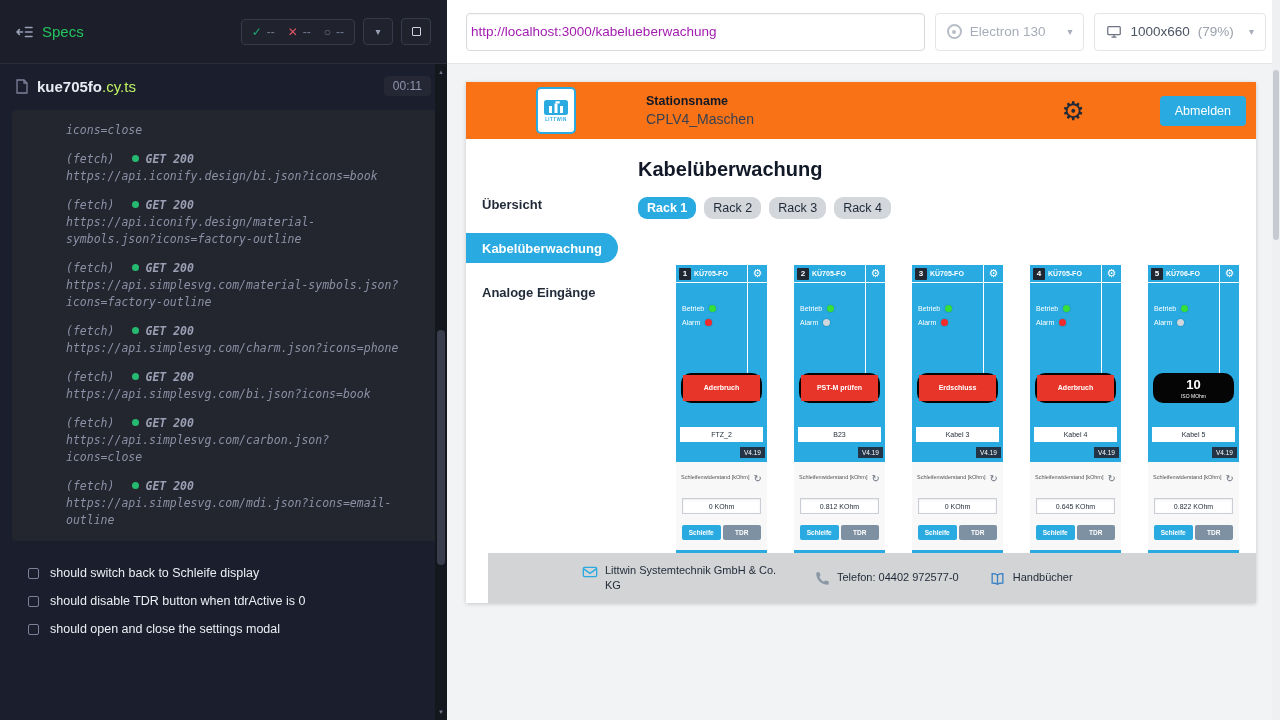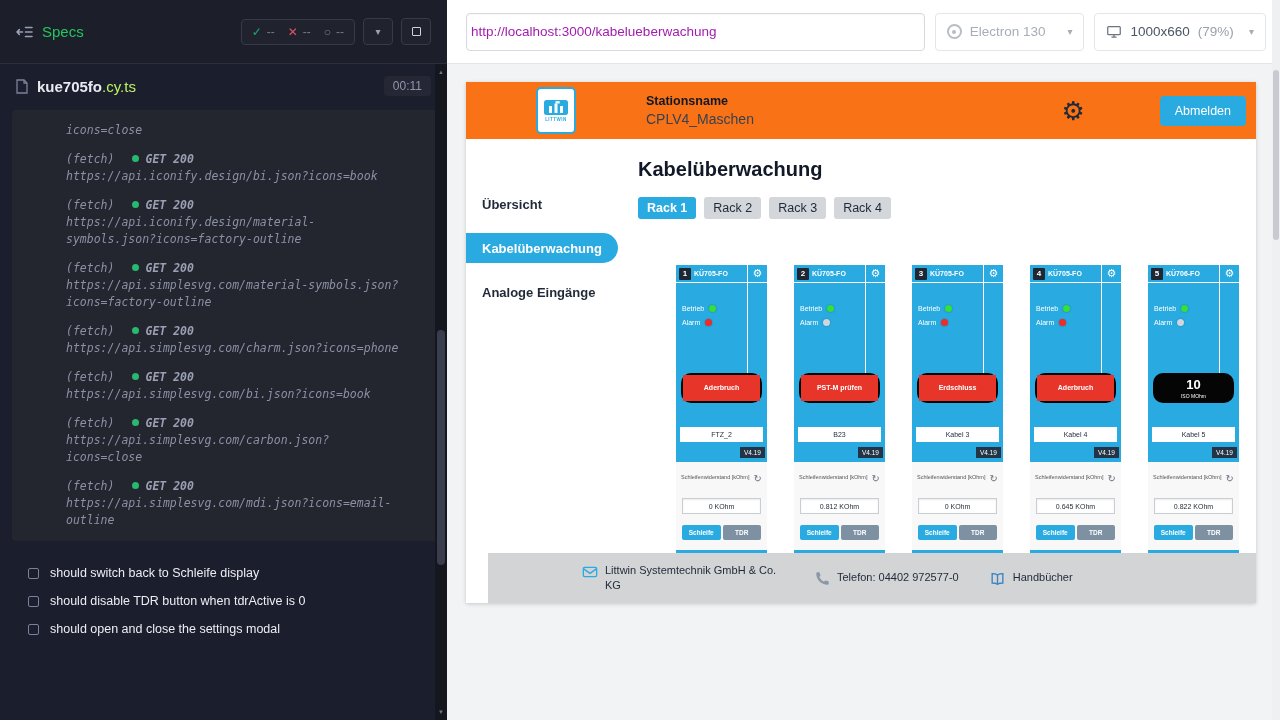--- a/index.html
+++ b/index.html
@@ -73,21 +73,21 @@
   .logout{margin-left:75px;margin-right:10px;background:#29abe2;color:#fff;border:none;border-radius:4px;font-size:12.5px;padding:8px 15px;cursor:pointer;font-family:"Liberation Sans",sans-serif;}
 
   .app-body{flex:1;display:flex;min-height:0;}
   .side{width:160px;flex:none;padding-top:50px;}
   .side-item{height:30px;display:flex;align-items:center;padding-left:16px;font-size:13px;font-weight:600;color:#1f2937;margin-bottom:14px;cursor:pointer;}
   .side-item.active{background:#29abe2;color:#fff;font-weight:700;width:152px;border-radius:0 16px 16px 0;}
 
   .content{flex:1;min-width:0;padding:19px 0 0 12px;display:flex;flex-direction:column;}
   .content h1{font-size:20px;font-weight:700;color:#111827;}
   .tabs{display:flex;gap:8px;margin-top:16px;}
-  .tab{padding:4px 9px;font-size:12.5px;background:#d3d6da;color:#1f2937;border-radius:3px;cursor:pointer;}
+  .tab{padding:4px 9px;font-size:12.5px;background:#d3d6da;color:#1f2937;border-radius:9px;cursor:pointer;}
   .tab.active{background:#29abe2;color:#fff;font-weight:700;}
 
   .cards-clip{flex:1;overflow:hidden;margin-top:46px;}
   .cards{display:flex;gap:27px;padding-left:38px;}
   .card{width:91px;flex:none;background:#29abe2;color:#fff;height:320px;}
   .card-top{height:18px;display:flex;align-items:stretch;border-bottom:1px solid #fff;}
   .ct-left{flex:1;display:flex;align-items:center;gap:3px;padding-left:3px;min-width:0;}
   .num-badge{width:12px;height:12px;background:#1f2733;color:#fff;font-size:8px;font-weight:700;display:flex;align-items:center;justify-content:center;border-radius:1px;flex:none;}
   .ct-title{font-size:7px;font-weight:700;white-space:nowrap;}
   .ct-right{width:20px;border-left:1px solid #fff;display:flex;align-items:center;justify-content:center;flex:none;}

